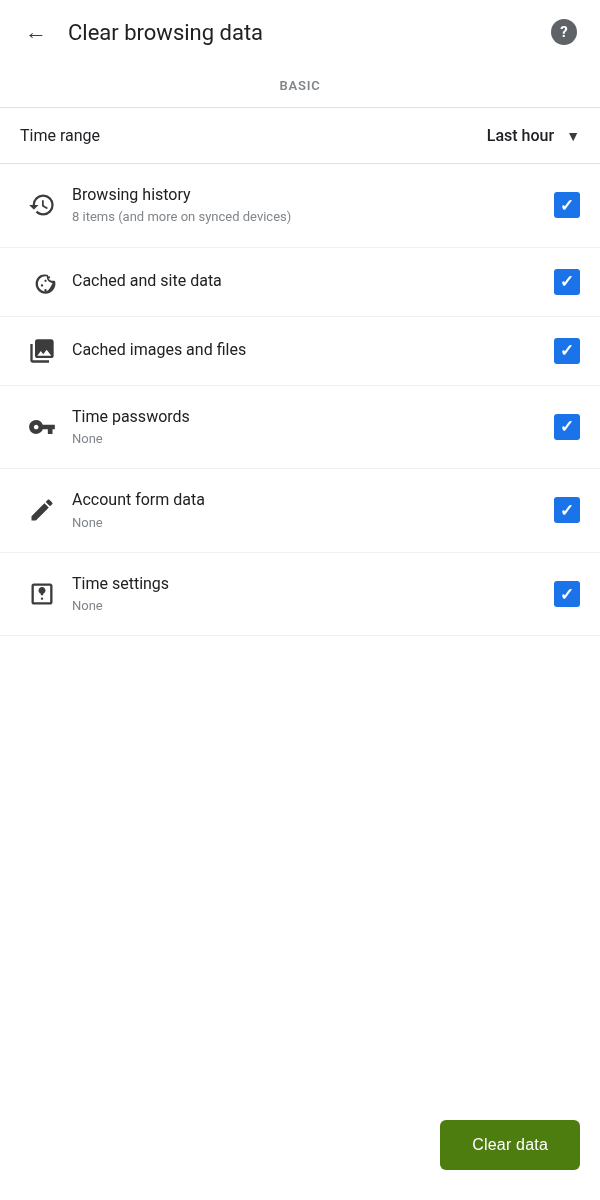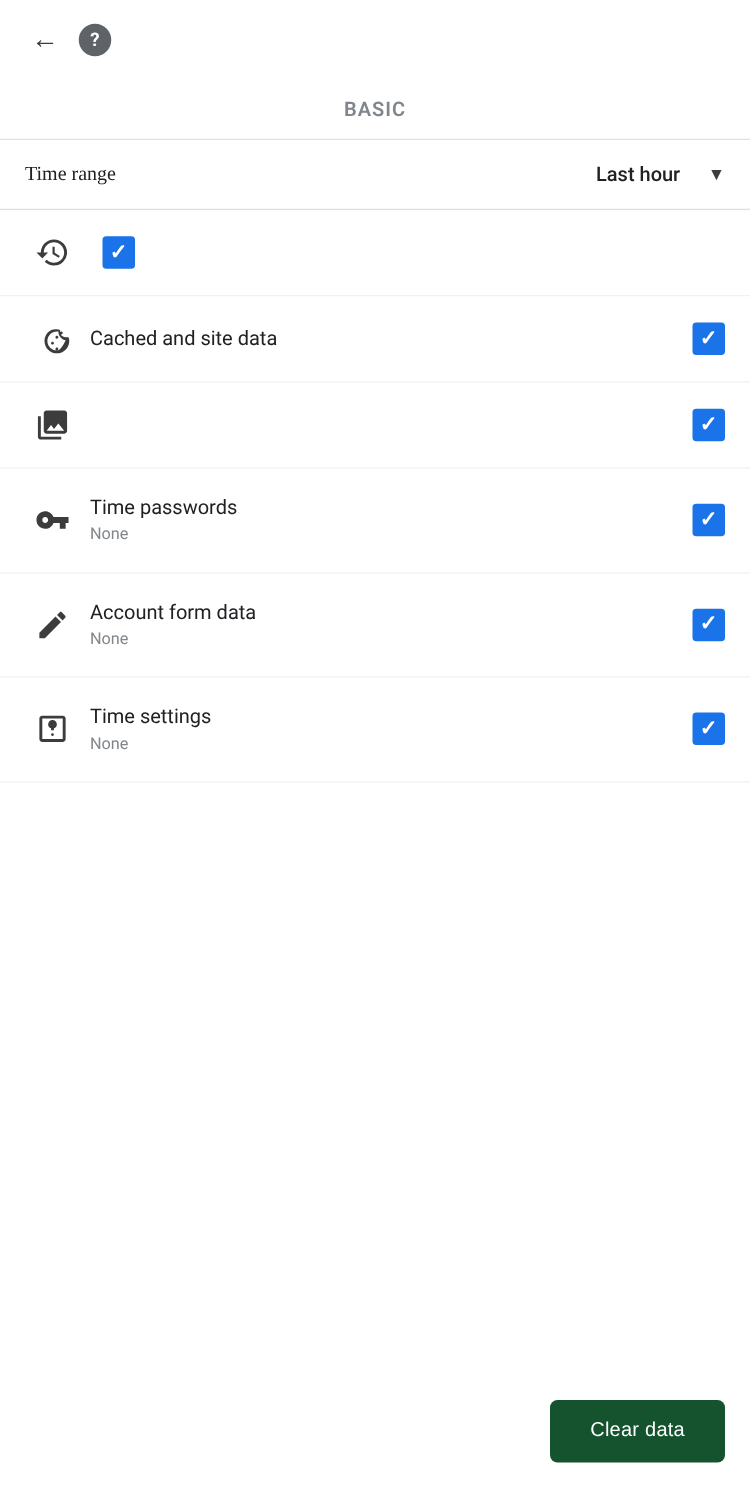--- a/index.html
+++ b/index.html
@@ -77,21 +77,21 @@
     .tabs {
       display: flex;
       border-bottom: 1px solid #e0e0e0;
       position: relative;
     }
 
     .tab {
       flex: 1;
       text-align: center;
       padding: 14px 0;
-      font-size: 16px;
+      font-size: 13px;
       font-weight: 600;
       letter-spacing: 0.8px;
       cursor: pointer;
       position: relative;
     }
 
     .tab.basic {
       color: #80868b;
     }
 
@@ -115,27 +115,26 @@
       display: flex;
       align-items: center;
       padding: 18px 20px;
       border-bottom: 1px solid #e0e0e0;
     }
 
     .time-range-label {
       font-size: 16px;
       color: #202124;
       flex: 1;
-      font-family: Liberation Serif, serif;
     }
 
     .time-range-select {
       display: flex;
       align-items: center;
-      gap: 22px;
+      gap: 12px;
       cursor: pointer;
     }
 
     .time-range-value {
       font-size: 16px;
       font-weight: 500;
       color: #202124;
     }
 
     .dropdown-arrow {
@@ -216,38 +215,39 @@
     }
 
     
     .clear-btn-container {
       position: absolute;
       bottom: 30px;
       right: 20px;
     }
 
     .clear-btn {
-      background: #14532d;
+      background: #4d7c0f;
       color: white;
       border: none;
       border-radius: 6px;
       padding: 16px 32px;
       font-size: 16px;
       font-weight: 500;
       cursor: pointer;
       letter-spacing: 0.2px;
     }
   </style>
 </head>
 <body>
 
 <div class="header">
   <div class="back-btn">
     <span class="back-arrow">←</span>
   </div>
+  <span class="header-title">Clear browsing data</span>
   <div class="help-btn">
     <div class="help-icon">
       <span>?</span>
     </div>
   </div>
 </div>
 
 <div class="tabs">
   <div class="tab basic">
     <span>BASIC</span>
@@ -263,20 +263,24 @@
 </div>
 
 <div class="items-list">
 
   <div class="item-row">
     <div class="item-icon">
       <svg class="icon-svg" viewBox="0 0 24 24" xmlns="http://www.w3.org/2000/svg">
         <path d="M13 3a9 9 0 0 0-9 9H1l3.89 3.89.07.14L9 12H6c0-3.87 3.13-7 7-7s7 3.13 7 7-3.13 7-7 7c-1.93 0-3.68-.79-4.95-2.05L6.64 18.36C8.27 19.99 10.51 21 13 21a9 9 0 0 0 0-18zm-1 5v5l4.28 2.54.72-1.21-3.5-2.08V8H12z"></path>
       </svg>
     </div>
+    <div class="item-content">
+      <div class="item-title">Browsing history</div>
+      <div class="item-subtitle">8 items (and more on synced devices)</div>
+    </div>
     <div class="checkbox-container">
       <div class="checkbox">
         <span class="checkmark">✓</span>
       </div>
     </div>
   </div>
 
   <div class="item-row">
     <div class="item-icon">
       <svg class="icon-svg" viewBox="0 0 24 24" xmlns="http://www.w3.org/2000/svg">
@@ -293,20 +297,21 @@
     </div>
   </div>
 
   <div class="item-row">
     <div class="item-icon">
       <svg class="icon-svg" viewBox="0 0 24 24" xmlns="http://www.w3.org/2000/svg">
         <path d="M22 16V4c0-1.1-.9-2-2-2H8c-1.1 0-2 .9-2 2v12c0 1.1.9 2 2 2h12c1.1 0 2-.9 2-2zm-11-4l2.03 2.71L16 11l4 5H8l3-4zM2 6v14c0 1.1.9 2 2 2h14v-2H4V6H2z"></path>
       </svg>
     </div>
     <div class="item-content">
+      <div class="item-title">Cached images and files</div>
     </div>
     <div class="checkbox-container">
       <div class="checkbox">
         <span class="checkmark">✓</span>
       </div>
     </div>
   </div>
 
   <div class="item-row">
     <div class="item-icon">

